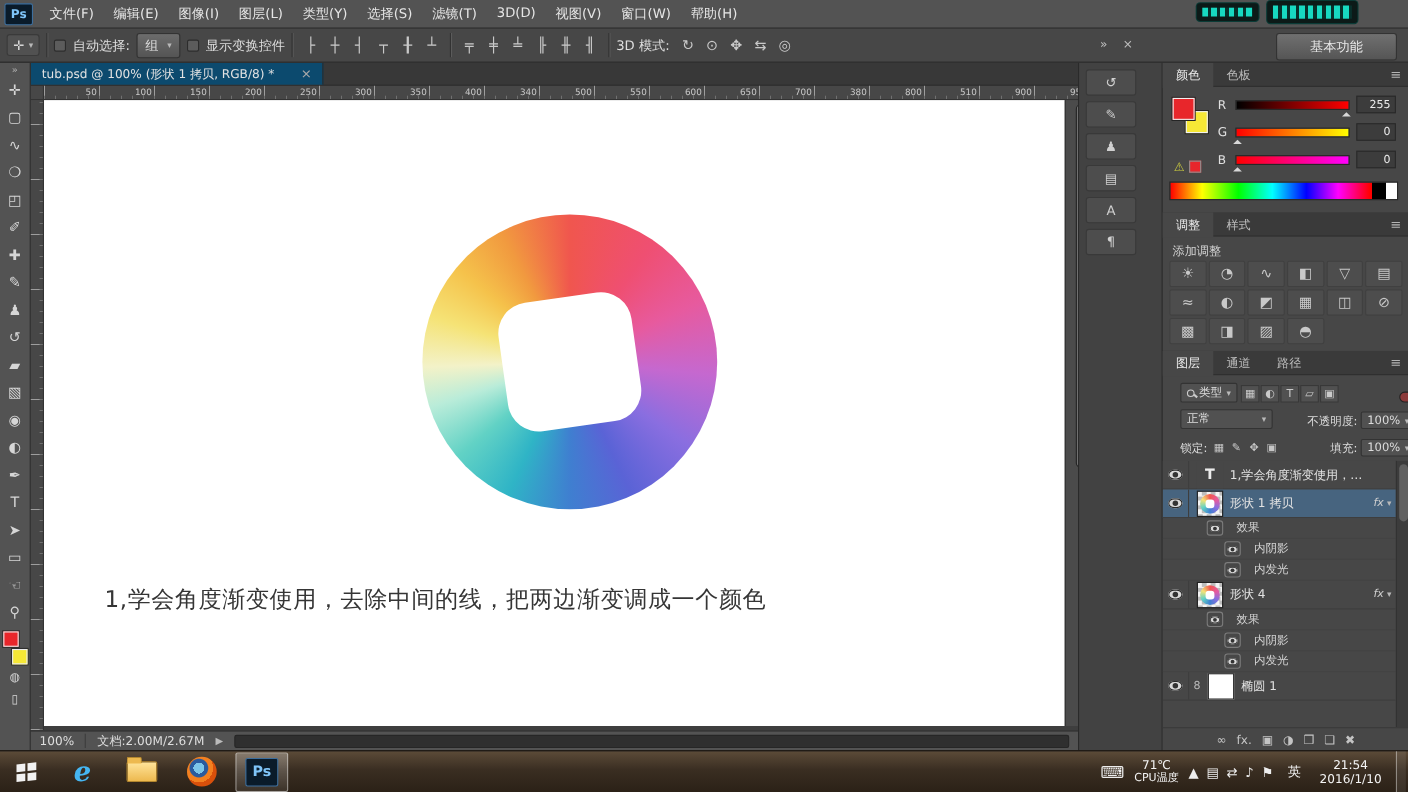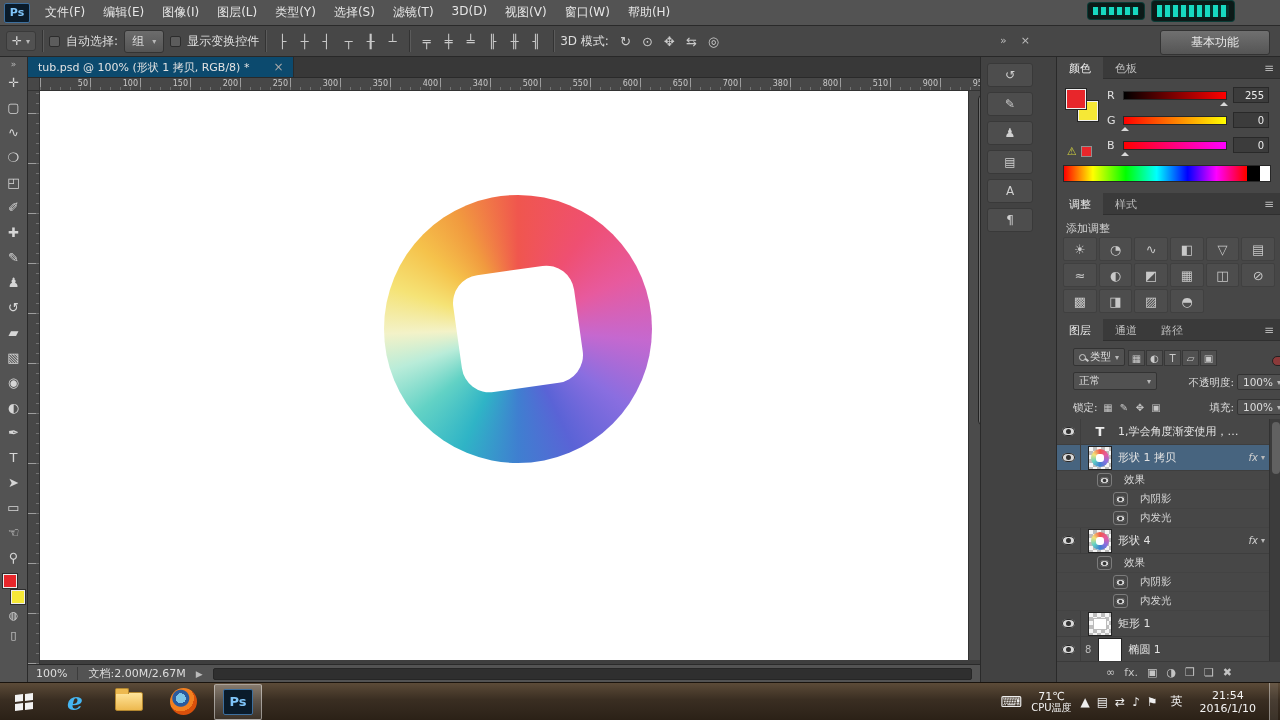--- a/index.html
+++ b/index.html
@@ -298,20 +298,21 @@
         <span class="ruler-num">950</span>
       </div>
   </div>
   <div class="ruler-v"></div>
 
   <div class="canvas-wrap">
     <div class="canvas">
       <div class="logo">
         <div class="logo-center"></div>
       </div>
+      <div class="canvas-note">1,学会角度渐变使用，去除中间的线，把两边渐变调成一个颜色</div>
     </div>
     <div class="v-scroll">
         <span class="thumb"></span>
       </div>
   </div>
 
   <div class="statusbar">
     <span class="sb-zoom">100%</span>
     <span>文档:2.00M/2.67M</span>
     <span class="sb-arrow">▶</span>
@@ -514,29 +515,20 @@
             </span>
           <span class="ename">内阴影</span>
         </div>
         <div class="erow sub">
           <span class="fx-eye">
               <span class="eye"></span>
             </span>
           <span class="ename">内发光</span>
         </div>
 
-        <div class="lrow">
-          <span class="eyebox">
-              <span class="eye"></span>
-            </span>
-          <span class="thumb">
-              <span class="mini-rect"></span>
-            </span>
-          <span class="lname">矩形 1</span>
-        </div>
 
         <div class="lrow">
           <span class="eyebox">
               <span class="eye"></span>
             </span>
           <span class="link8">8</span>
           <span class="thumb white"></span>
           <span class="lname">椭圆 1</span>
         </div>
 

